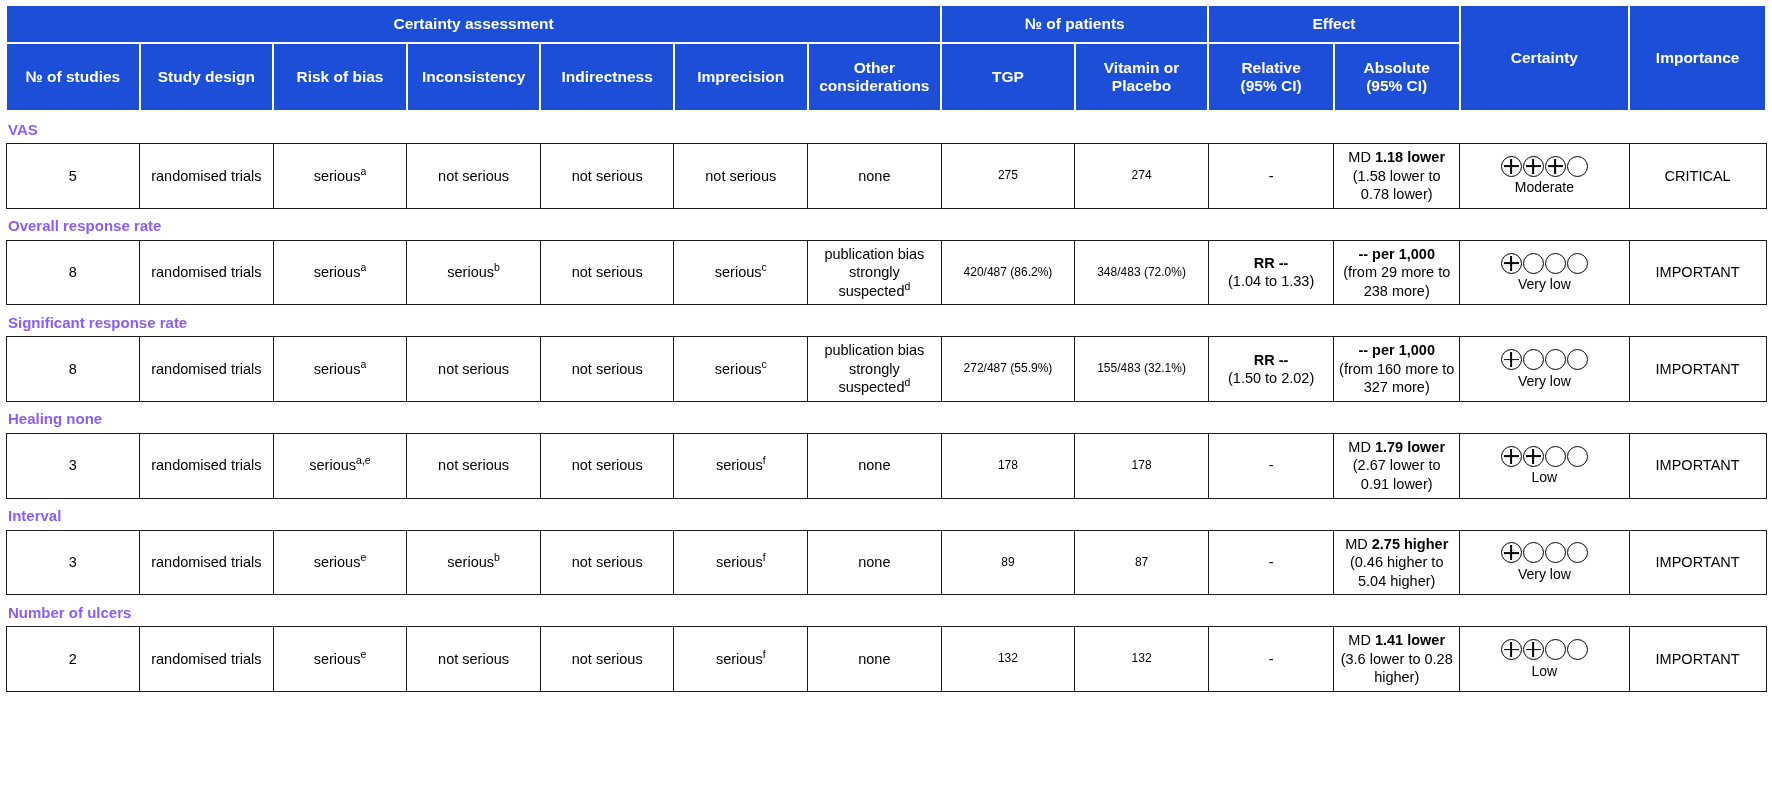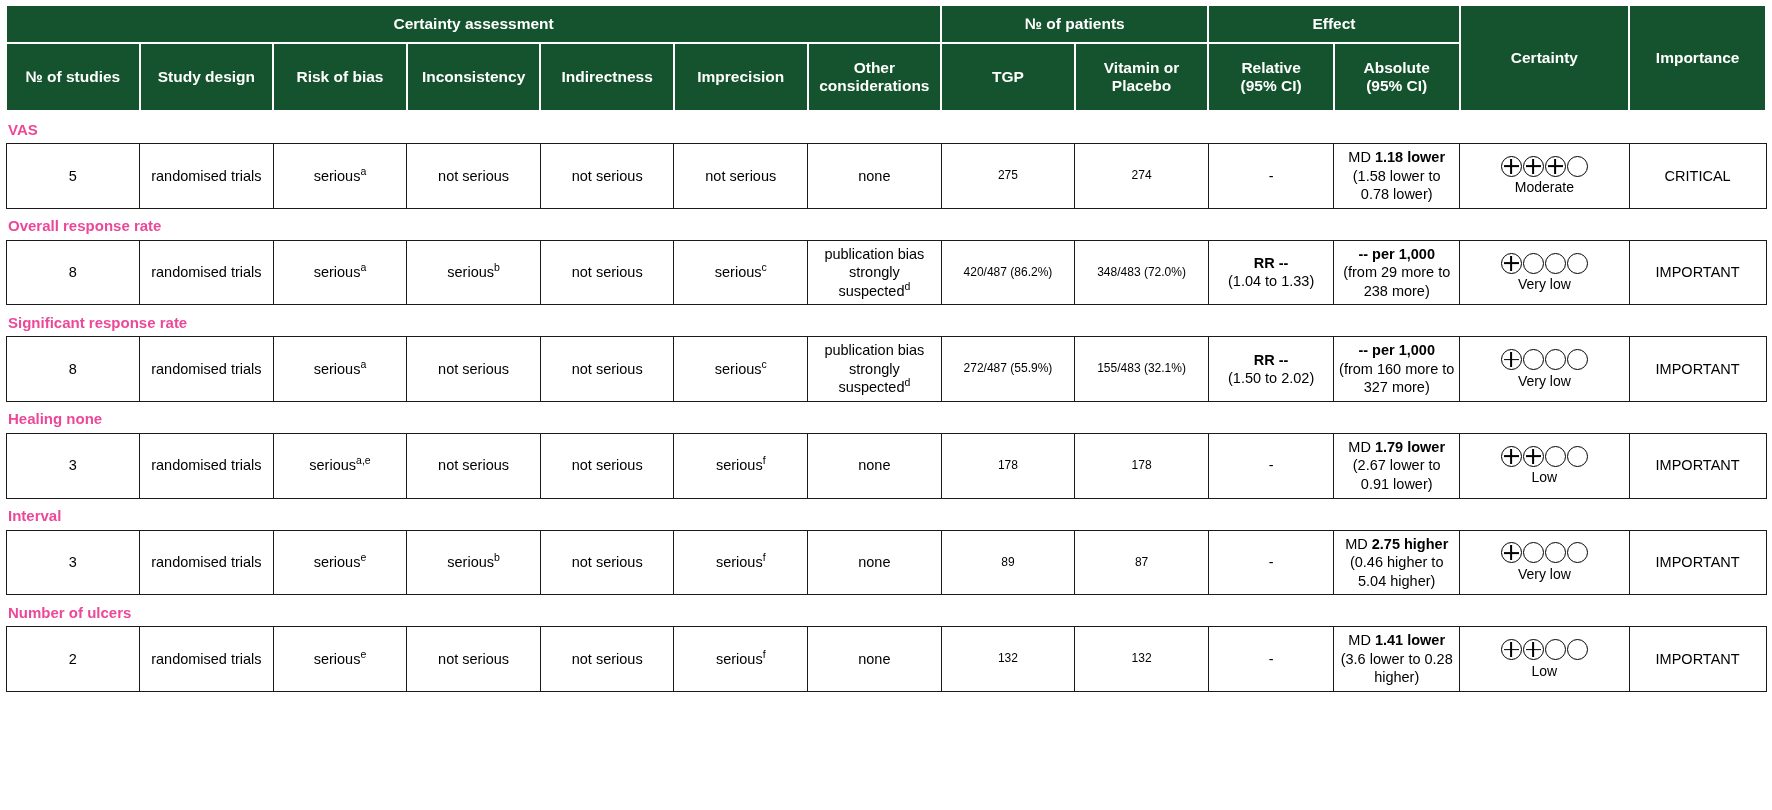--- a/index.html
+++ b/index.html
@@ -32,21 +32,21 @@
   table.grade col.c5  { width: 133px; }
   table.grade col.c6  { width: 133px; }
   table.grade col.c7  { width: 133px; }
   table.grade col.c8  { width: 133px; }
   table.grade col.c9  { width: 125px; }
   table.grade col.c10 { width: 125px; }
   table.grade col.c11 { width: 169px; }
   table.grade col.c12 { width: 136px; }
 
   th.hdr-group, th.hdr-col {
-    background: #14532d;
+    background: #1d4ed8;
     color: #ffffff;
     font-size: 15.5px;
     font-weight: bold;
     text-align: center;
     border: 2px solid #ffffff;
     padding: 5px 2px;
     line-height: 1.15;
     vertical-align: middle;
   }
   th.hdr-group { height: 26px; }
@@ -61,21 +61,21 @@
     padding: 4px 3px;
     line-height: 1.28;
     background: #ffffff;
   }
   td.cell.small { font-size: 12px; }
   td.section {
     border: none;
     background: #ffffff;
     font-size: 15px;
     font-weight: bold;
-    color: #ec4899;
+    color: #8b5cf6;
     text-align: left;
     padding: 6px 2px 3px 2px;
     height: 22px;
   }
 
   .b { font-weight: bold; }
   sup { font-size: 10.5px; vertical-align: super; line-height: 0; }
 
   .certainty-cell { padding: 3px 2px 5px 2px; }
   .circles {

